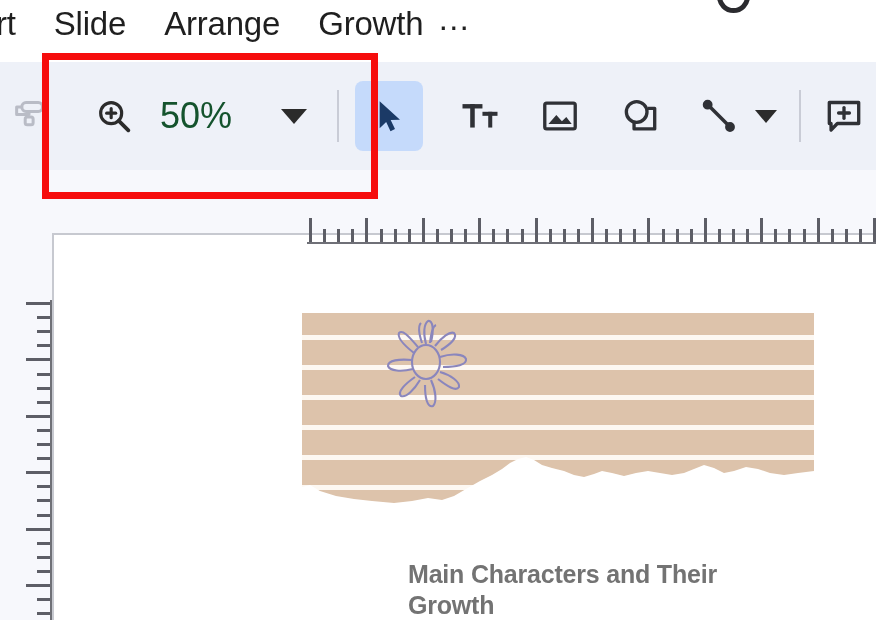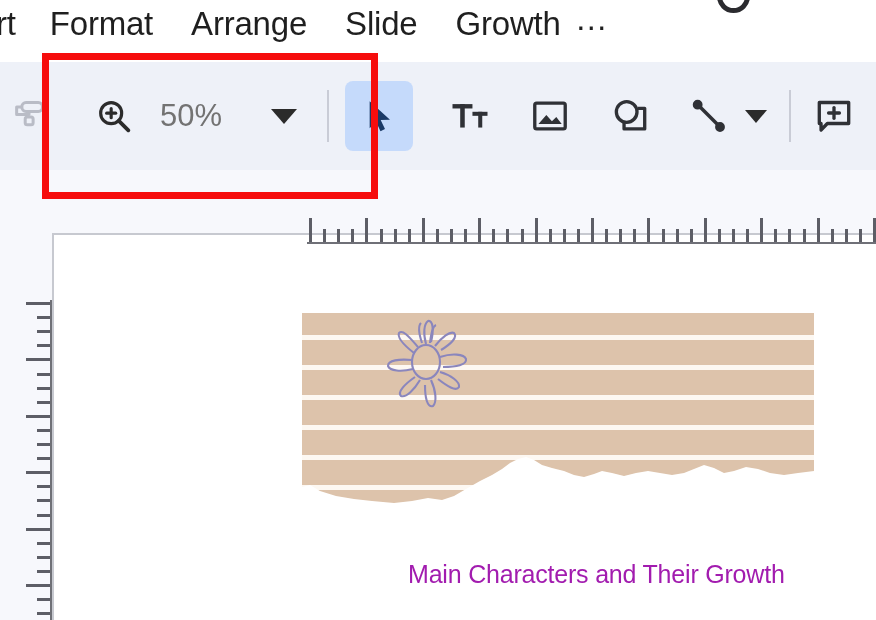--- a/index.html
+++ b/index.html
@@ -57,21 +57,21 @@
     display: flex; align-items: center; justify-content: center;
     height: 58px;
     flex: 0 0 auto;
   }
   .tb-sep {
     width: 2px; height: 52px;
     background: #c9ccd6;
     flex: 0 0 auto;
   }
   .zoom-value {
-    font-size: 31px; color: #737373;
+    font-size: 36px; color: #14532d;
     letter-spacing: 0px;
   }
   .caret {
     width: 0; height: 0;
     border-left: 13px solid transparent;
     border-right: 13px solid transparent;
     border-top: 15px solid #2b2b2b;
   }
   .caret.small {
     border-left-width: 11px; border-right-width: 11px; border-top-width: 13px;
@@ -161,36 +161,35 @@
     position: absolute;
     left: 72px; top: 4px;
     width: 104px; height: 96px;
   }
 
   .slide-title {
     position: absolute;
     left: 354px; top: 324px;
     width: 400px;
     font-size: 25px;
-    font-weight: normal;
+    font-weight: bold;
     line-height: 1.25;
-    color: #a21caf;
+    color: #737373;
     letter-spacing: -0.2px;
   }
 </style>
 </head>
 <body>
 
 <div id="app">
 
   <div class="menubar">
     <span class="menu-item clip-left" style="margin-left:-4px;">rt</span>
-    <span class="menu-item" style="margin-left:34px;">Format</span>
+    <span class="menu-item" style="margin-left:38px;">Slide</span>
     <span class="menu-item" style="margin-left:38px;">Arrange</span>
-    <span class="menu-item" style="margin-left:38px;">Slide</span>
     <span class="menu-item" style="margin-left:38px;">Growth</span>
     <span class="menu-ellipsis" style="margin-left:14px;">…</span>
     <div class="avatar-partial"></div>
   </div>
 
   <div class="toolbar">
 
     <div class="tb-icon" style="margin-left:6px; width:46px;">
       <svg width="38" height="38" viewBox="0 0 24 24" fill="none" stroke="#b9bcc6" stroke-width="1.9" stroke-linejoin="round">
         <rect x="7.5" y="3.5" width="13" height="5.6" rx="2.6"></rect>

